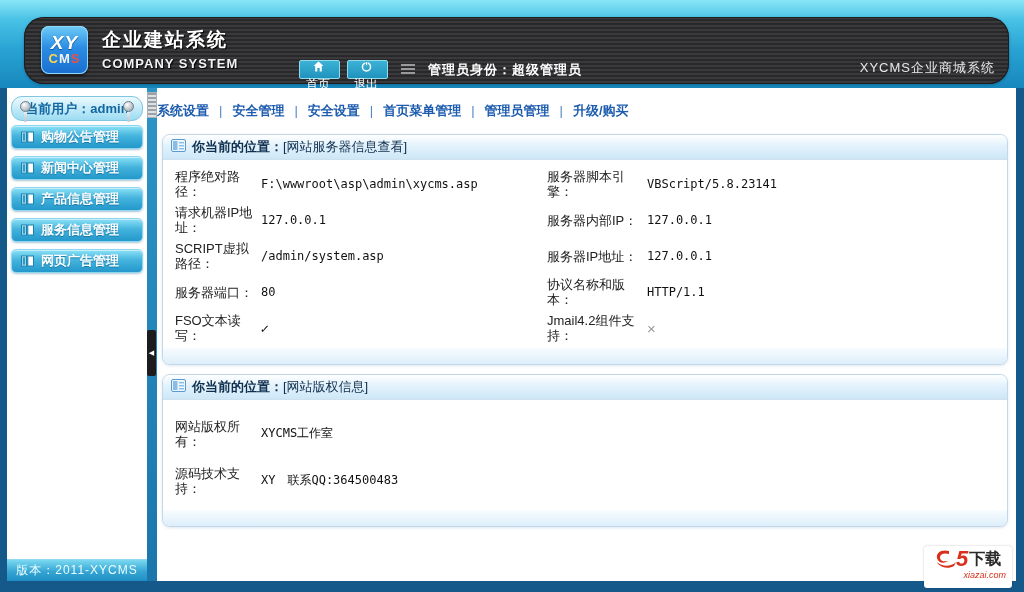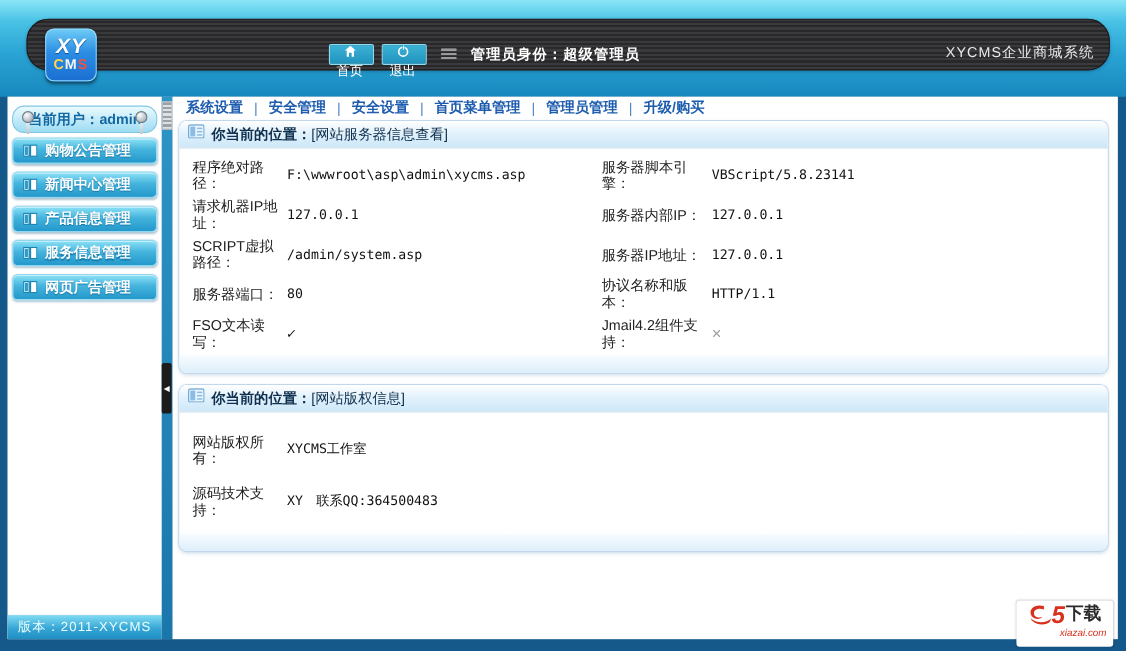--- a/index.html
+++ b/index.html
@@ -2,21 +2,21 @@
 <html><head>
 <meta charset="utf-8">
 <style>
   * { margin:0; padding:0; box-sizing:border-box; }
   html,body { width:1024px; height:592px; overflow:hidden; font-family:"Liberation Sans",sans-serif; }
   body { background:#15588a; position:relative; }
 
   
   .top-band{ position:absolute; top:0; left:0; right:0; height:88px;
     background:linear-gradient(180deg,#8ae6f7 0%,#49c2e6 22%,#2aa4d4 55%,#1787bd 100%); }
-  .header-box{ position:absolute; top:17px; left:24px; right:15px; height:47px;
+  .header-box{ position:absolute; top:17px; left:24px; right:15px; height:67px;
     background:repeating-linear-gradient(180deg,#3a3a3d 0px,#3a3a3d 2px,#28282b 2px,#28282b 4px);
     border-radius:20px; box-shadow:inset 0 0 0 1px #1d1d20, 0 1px 3px rgba(0,40,70,.35); }
   .logo-badge{ position:absolute; left:17px; top:9px; width:47px; height:48px; border-radius:8px;
     background:linear-gradient(180deg,#6fcdf6 0%,#2b8de4 45%,#1a6ed0 100%);
     box-shadow:inset 0 0 0 1px #8fd8fa, 0 2px 3px rgba(0,0,0,.5);
     display:flex; flex-direction:column; align-items:center; justify-content:center; }
   .logo-top{ font-size:19px; font-weight:bold; font-style:italic; color:#fff; line-height:18px;
     text-shadow:0 1px 1px #0b4f93; letter-spacing:1px; }
   .logo-bottom{ font-size:13px; font-weight:bold; line-height:14px; letter-spacing:1px; }
   .logo-bottom .lc0{ color:#ffd84d; } .logo-bottom .lc1{ color:#f3f3f3; } .logo-bottom .lc2{ color:#ef5044; }
@@ -69,21 +69,21 @@
   .divider{ width:10px; background:linear-gradient(180deg,#2d95c6,#1b76ab); position:relative; }
   .gripper{ position:absolute; top:4px; left:0; width:10px; height:26px; background:#dde1e4;
     border:1px solid #aab2b8; cursor:pointer;
     background-image:repeating-linear-gradient(180deg,#9aa2a8 0 2px,transparent 2px 4px); }
   .collapse-handle{ position:absolute; top:242px; left:0; width:9px; height:46px; background:#1c1c1c;
     border-radius:2px; color:#fff; display:flex; align-items:center; justify-content:center;
     font-size:7px; cursor:pointer; }
 
   
   .main{ flex:1; background:#fff; position:relative; overflow:hidden; }
-  .nav-bar{ height:20px; display:flex; align-items:center; padding-left:12px; background:#fff; }
+  .nav-bar{ height:45px; display:flex; align-items:center; background:#fff; }
   .nav-link{ color:#1d5cae; font-size:13px; font-weight:bold; cursor:pointer; }
   .nav-sep{ color:#4c84c4; margin:0 10px; font-size:13px; }
 
   .panel{ margin:1px 8px 9px 5px; border:1px solid #c2d8ea; border-radius:8px; background:#fff;
     box-shadow:0 1px 3px rgba(120,160,190,.25); overflow:hidden; }
   .panel-header{ height:25px; display:flex; align-items:center; gap:6px; padding-left:8px;
     background:linear-gradient(180deg,#ffffff 0%,#e3f2fc 45%,#cde7f8 100%);
     border-bottom:1px solid #cfe0ee; }
   .panel-title{ font-size:13px; color:#10304f; }
   .panel-title b{ font-weight:bold; }
@@ -108,20 +108,24 @@
   .wm-sub{ color:#d8301c; font-size:9px; font-style:italic; text-align:right; line-height:10px; padding-right:2px; }
 </style>
 </head>
 <body>
 
 <div class="top-band">
   <div class="header-box">
     <div class="logo-badge">
       <div class="logo-top">XY</div>
       <div class="logo-bottom" id="logo-bottom"><span class="lc0">C</span><span class="lc1">M</span><span class="lc2">S</span></div>
+    </div>
+    <div class="brand">
+      <div class="brand-cn">企业建站系统</div>
+      <div class="brand-en">COMPANY SYSTEM</div>
     </div>
     <div class="header-actions">
       <span class="hbtn">
         <span>
             <svg width="11" height="11" viewBox="0 0 11 11">
               <path d="M5.5 0.5 L10.5 5 H8.8 V10.5 H6.7 V7 H4.3 V10.5 H2.2 V5 H0.5 Z" fill="#ffffff"></path>
             </svg>
           </span>
         <span>首页</span>
       </span>

